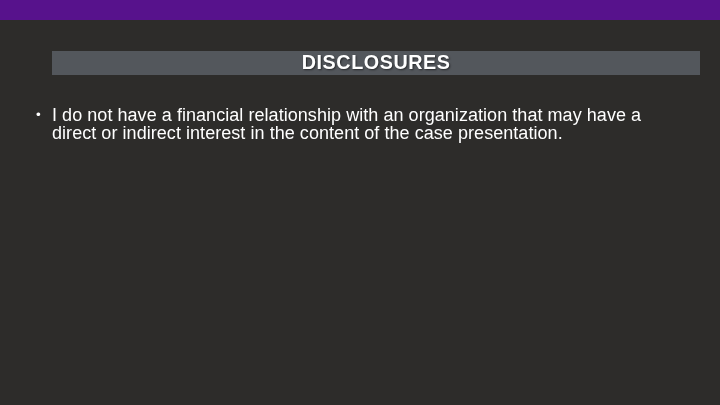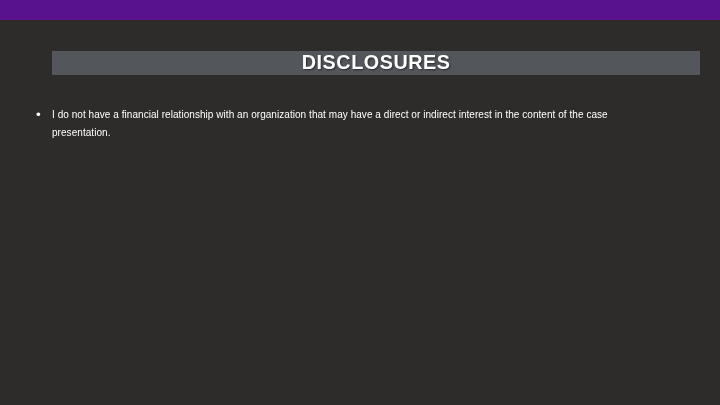--- a/index.html
+++ b/index.html
@@ -61,21 +61,21 @@
     font-size: 13.5px;
     line-height: 18px;
     width: 18px;
     flex: 0 0 18px;
     text-align: left;
     padding-left: 2px;
     box-sizing: border-box;
   }
   .bullet-text {
     color: #ffffff;
-    font-size: 10px;
+    font-size: 18px;
     line-height: 18px;
     font-weight: normal;
     letter-spacing: 0.05px;
     max-width: 592px;
   }
   .logo {
     position: absolute;
     left: 620px;
     top: 363px;
     width: 74px;

